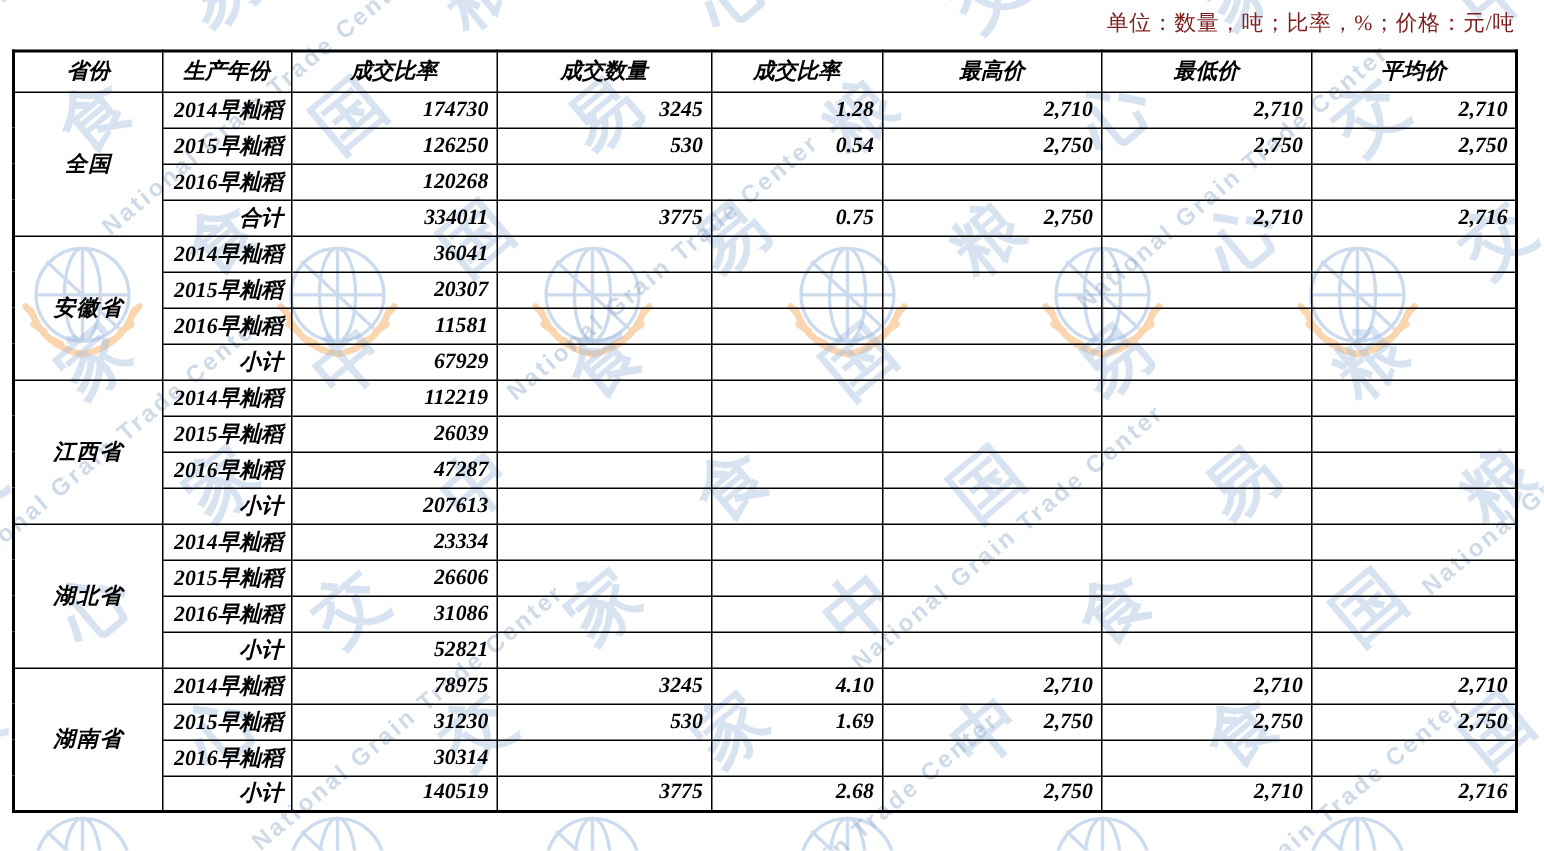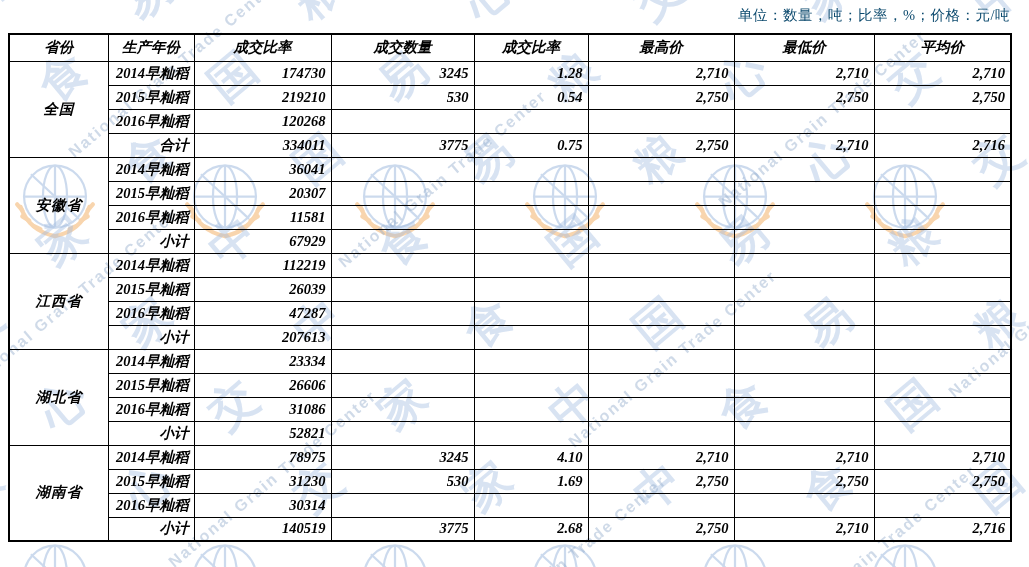--- a/index.html
+++ b/index.html
@@ -40,21 +40,21 @@
     font-family: "Liberation Sans", "DejaVu Sans", sans-serif;
   }
   .wm-unit { position: absolute; }
   
   .content { position: absolute; inset: 0; z-index: 1; }
   .unit-note {
     position: absolute;
     top: 6px; right: 19px;
     font-size: 14.5px;
     font-weight: 400;
-    color: #0c4a6e;
+    color: #7f1d1d;
     letter-spacing: 0.5px;
   }
   table.report {
     position: absolute;
     left: 8px; top: 33px;
     border-collapse: collapse;
     table-layout: fixed;
     background: transparent;
     border: 2px solid #000;
     font-style: italic;
@@ -398,21 +398,21 @@
             <td class="rowlabel">2014早籼稻</td>
             <td class="num">174730</td>
             <td class="num">3245</td>
             <td class="num">1.28</td>
             <td class="num">2,710</td>
             <td class="num">2,710</td>
             <td class="num">2,710</td>
           </tr>
           <tr>
             <td class="rowlabel">2015早籼稻</td>
-            <td class="num">219210</td>
+            <td class="num">126250</td>
             <td class="num">530</td>
             <td class="num">0.54</td>
             <td class="num">2,750</td>
             <td class="num">2,750</td>
             <td class="num">2,750</td>
           </tr>
           <tr>
             <td class="rowlabel">2016早籼稻</td>
             <td class="num">120268</td>
             <td class="num"></td>

